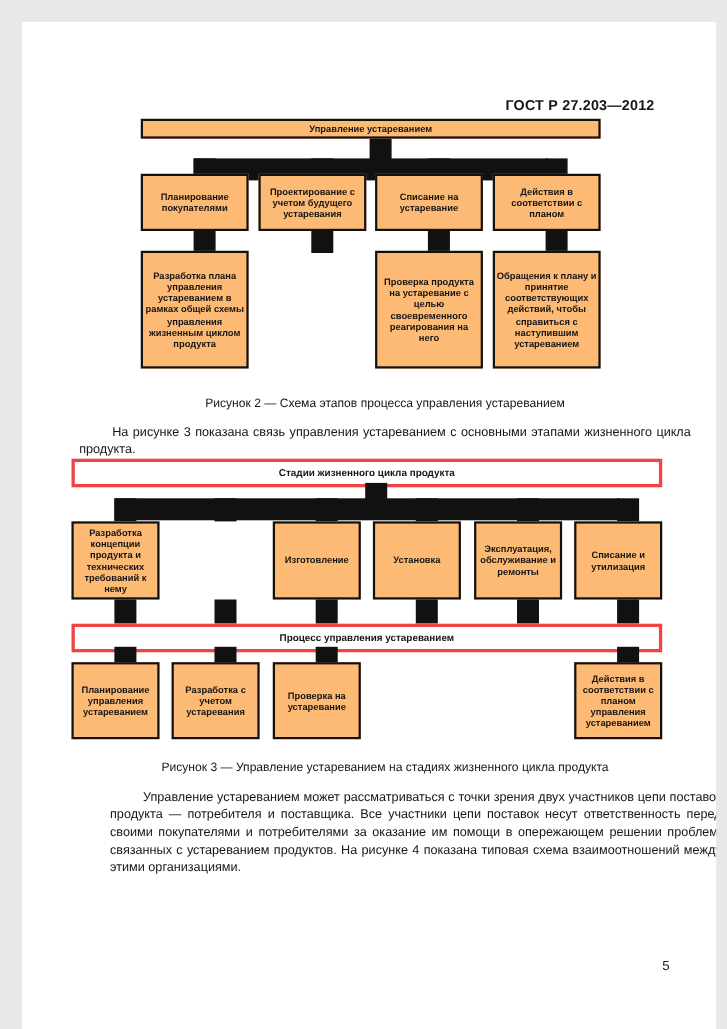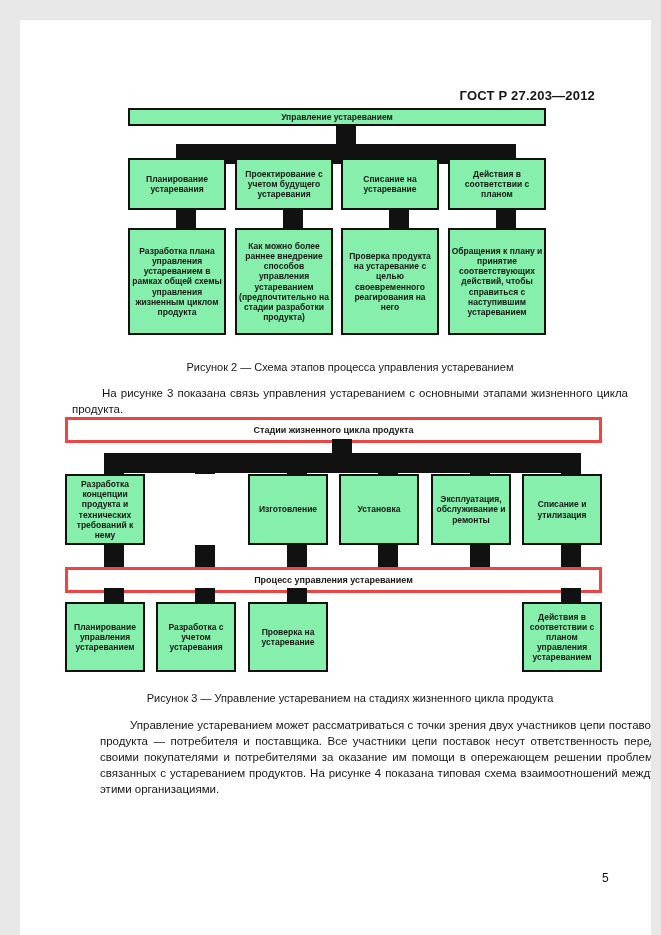--- a/index.html
+++ b/index.html
@@ -19,21 +19,21 @@
     right: 76px;
     font-size: 13px;
     font-weight: bold;
     letter-spacing: 0.2px;
   }
   
   .fig { position: absolute; }
   .box {
     position: absolute;
     border: 2px solid #111;
-    background: #86efac;
+    background: #fdba74;
     display: flex;
     align-items: center;
     justify-content: center;
     text-align: center;
     font-weight: bold;
     font-size: 8.5px;
     line-height: 1.18;
     padding: 2px 1px;
   }
   .band {
@@ -98,32 +98,31 @@
   <div class="fig fig2">
     <div class="box root">Управление устареванием</div>
 
     <div class="vline" style="left:208px;top:18px;height:18px"></div>
     <div class="hline" style="left:48px;top:36px;width:322px"></div>
     <div class="vline" style="left:48px;top:36px;height:14px"></div>
     <div class="vline" style="left:155px;top:36px;height:14px"></div>
     <div class="vline" style="left:261px;top:36px;height:14px"></div>
     <div class="vline" style="left:368px;top:36px;height:14px"></div>
 
-    <div class="box stage" style="left:0">Планирование устаревания</div>
+    <div class="box stage" style="left:0">Планирование покупателями</div>
     <div class="box stage" style="left:107px">Проектирование с учетом будущего устаревания</div>
     <div class="box stage" style="left:213px">Списание на устаревание</div>
     <div class="box stage" style="left:320px">Действия в соответствии с планом</div>
 
     <div class="vline" style="left:48px;top:102px;height:18px"></div>
     <div class="vline" style="left:155px;top:102px;height:18px"></div>
     <div class="vline" style="left:261px;top:102px;height:18px"></div>
     <div class="vline" style="left:368px;top:102px;height:18px"></div>
 
     <div class="box detail" style="left:0">Разработка плана управления устареванием в рамках общей схемы управления жизненным циклом продукта</div>
-    <div class="box detail" style="left:107px">Как можно более раннее внедрение способов управления устареванием (предпочтительно на стадии разработки продукта)</div>
     <div class="box detail" style="left:213px">Проверка продукта на устаревание с целью своевременного реагирования на него</div>
     <div class="box detail" style="left:320px">Обращения к плану и принятие соответствующих действий, чтобы справиться с наступившим устареванием</div>
   </div>
 
   <div class="caption caption2">Рисунок 2 — Схема этапов процесса управления устареванием</div>
 
   <p class="body-par par1">На рисунке 3 показана связь управления устареванием с основными этапами жизненного цикла продукта.</p>
 
   <div class="fig fig3">
     <div class="band band-top">Стадии жизненного цикла продукта</div>

